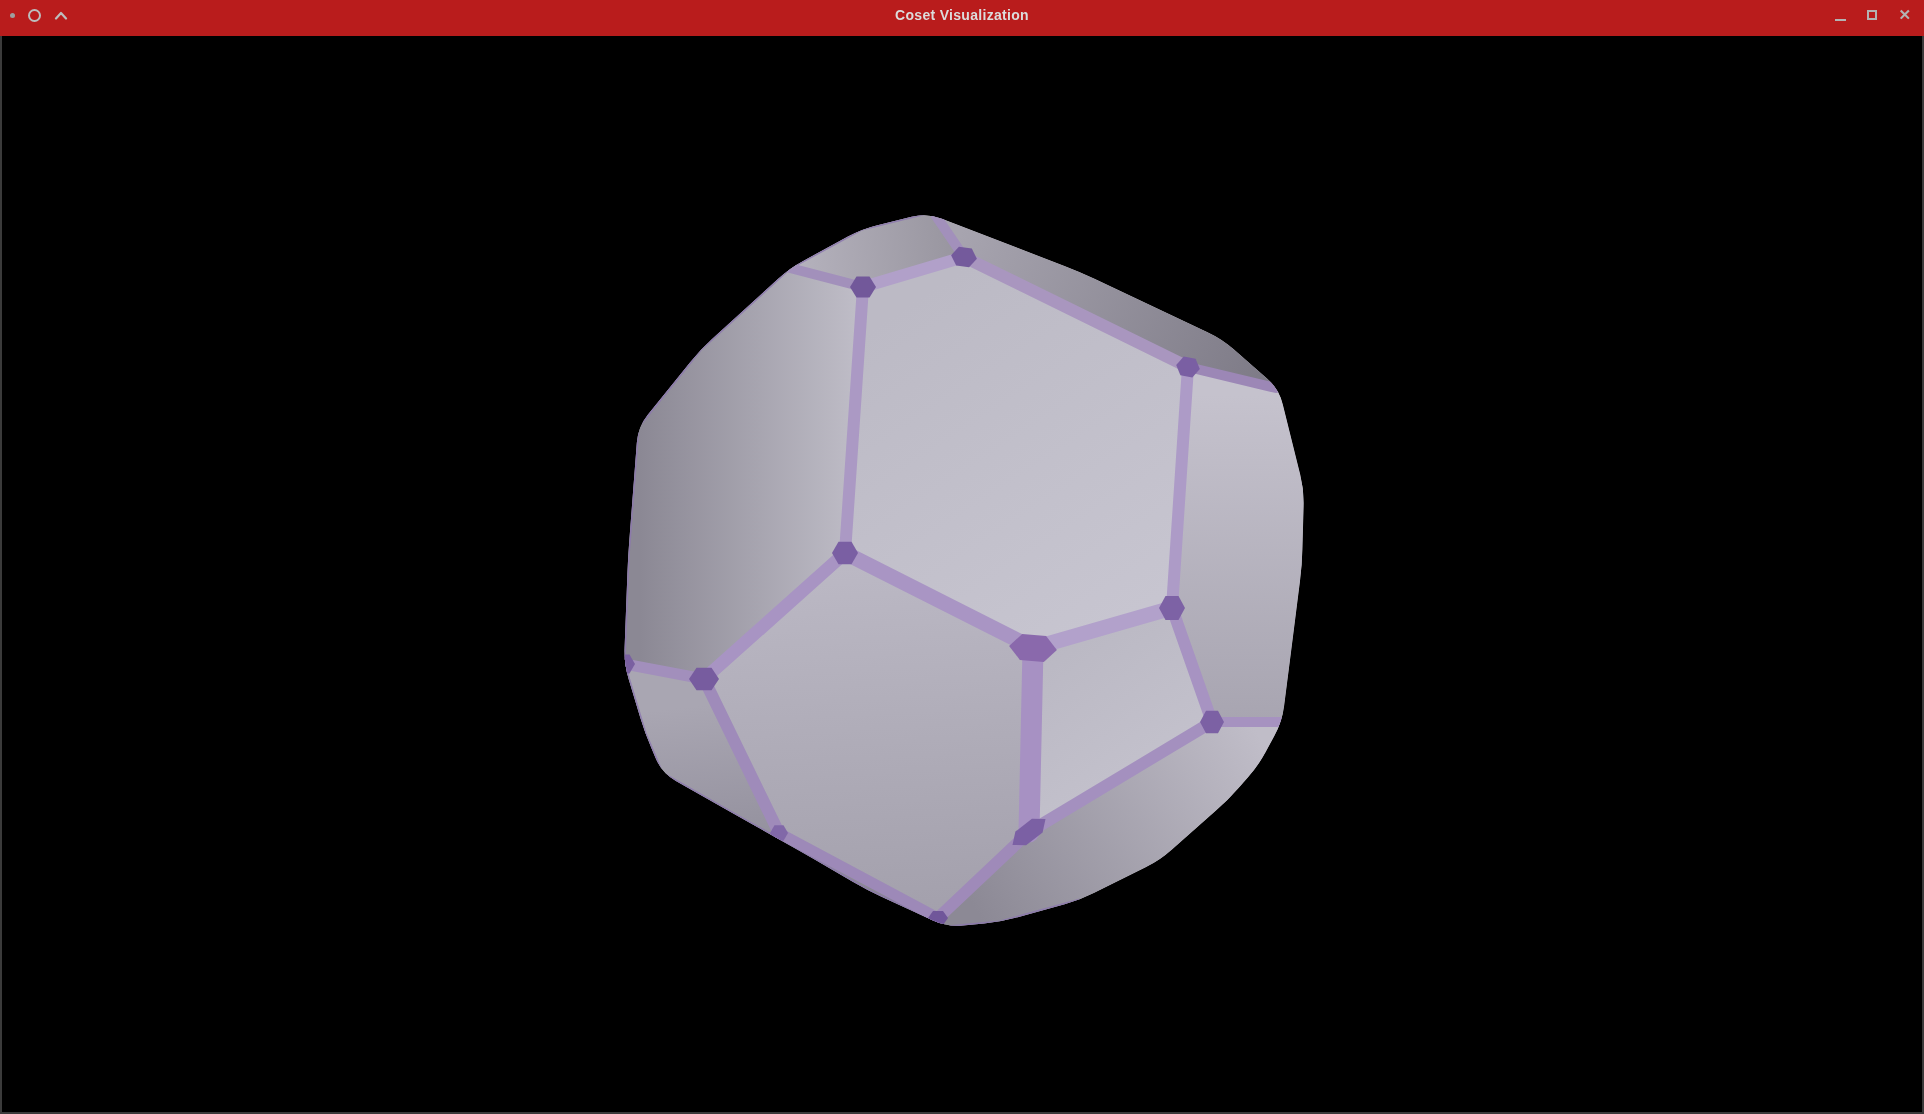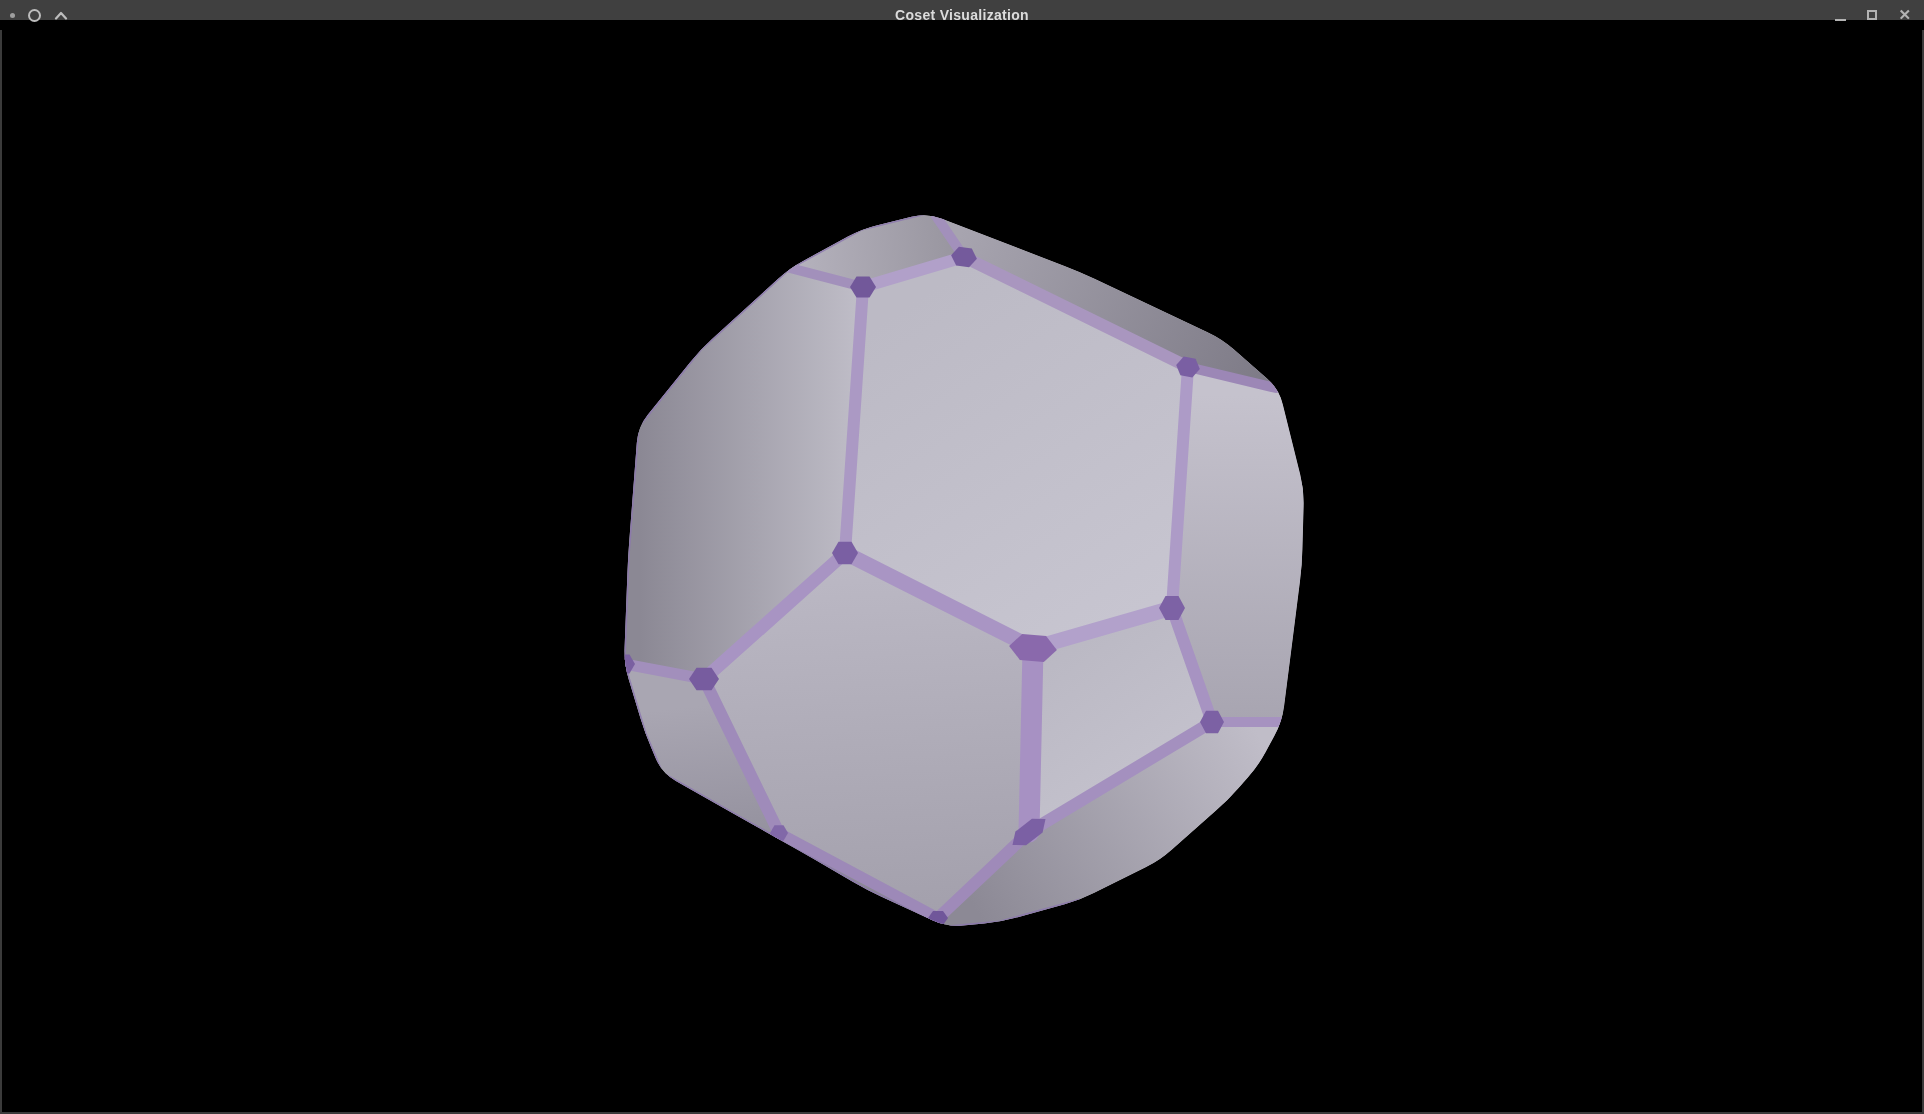--- a/index.html
+++ b/index.html
@@ -1,18 +1,18 @@
 <!DOCTYPE html>
 <html><head>
 <meta charset="utf-8">
 <style>
   html,body{margin:0;padding:0;background:#000;}
   body{width:1924px;height:1114px;position:relative;overflow:hidden;
        font-family:"Liberation Sans",sans-serif;}
-  .titlebar{position:absolute;top:0;left:0;right:0;height:20px;background:#404040;z-index:10;}
+  .titlebar{position:absolute;top:0;left:0;right:0;height:36px;background:#b91c1c;z-index:10;}
   .tb-title{position:absolute;left:0;right:0;top:0;height:30px;line-height:30px;
 
             text-align:center;font-size:14px;font-weight:bold;color:#dcdcdc;letter-spacing:.3px;}
   .tb-left{position:absolute;left:0;top:0;height:30px;display:flex;align-items:center;
            gap:13px;padding-left:10px;z-index:11;}
   .tb-dot{width:5px;height:5px;border-radius:50%;background:#9e9e9e;}
   .tb-ring{width:13px;height:13px;border:2px solid #bdbdbd;border-radius:50%;box-sizing:border-box;}
   .tb-right{position:absolute;right:0;top:0;height:30px;display:flex;align-items:center;
             gap:21px;padding-right:13px;z-index:11;}
   .tb-min{width:11px;height:2px;background:#b3b3b3;margin-top:9px;}

